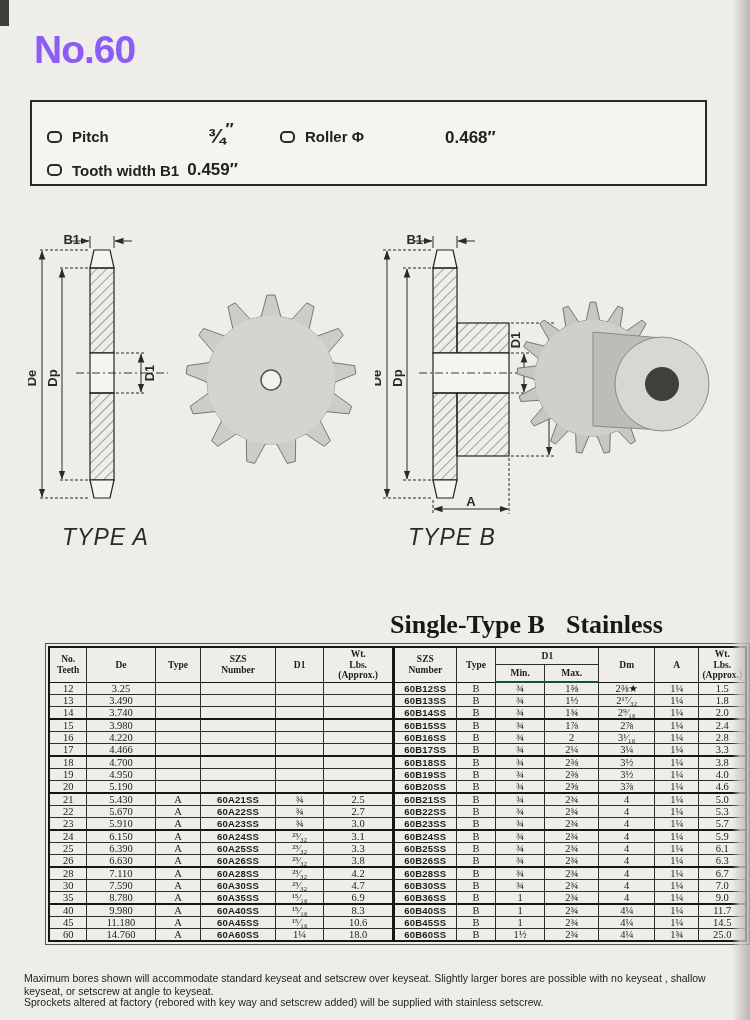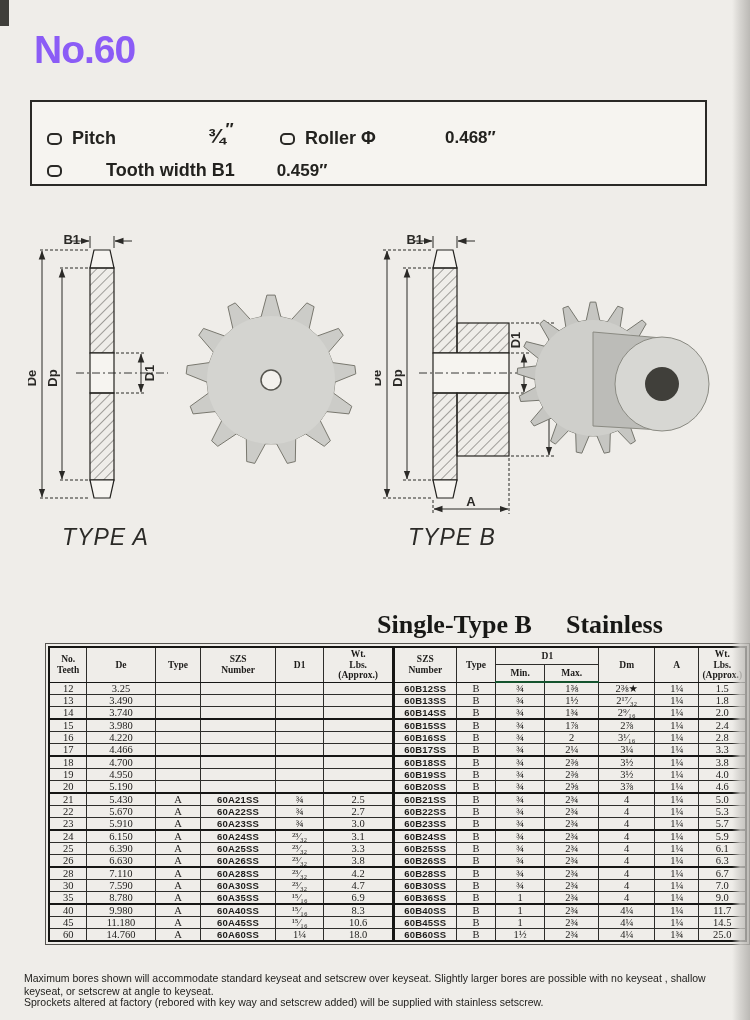--- a/index.html
+++ b/index.html
@@ -13,21 +13,21 @@
 
   
   .doc-number { position:absolute; left:34px; top:28px; font-size:39px; font-weight:900; letter-spacing:-1px; color:#8b5cf6; }
   .page-title { position:absolute; left:163px; top:28px; font-size:33px; font-weight:900; letter-spacing:0px; color:#262522; }
 
   
   .spec-box { position:absolute; left:30px; top:100px; width:677px; height:86px;
     border:2px solid #2a2926; background:#f6f4f0; }
   .spec-item { position:absolute; display:flex; align-items:center; }
   .bullet { display:inline-block; width:15px; height:12px; border:2px solid #2a2926; border-radius:5px; background:transparent; margin-right:10px; flex:none; }
-  .spec-label { font-size:18px; font-weight:700; color:#23221f; }
+  .spec-label { font-size:15px; font-weight:700; color:#23221f; }
   .spec-value { font-size:17px; font-weight:700; color:#23221f; }
   .frac-big { font-size:21px; font-weight:700; }
 
   
   .diagram { position:absolute; }
   .type-caption { position:absolute; font-style:italic; font-weight:400; font-size:23px; color:#2b2a27; letter-spacing:1px; }
 
   
   .tbl-title { position:absolute; font-family:"Liberation Serif", serif; font-weight:900; font-size:26px; color:#181816; }
 
@@ -68,21 +68,21 @@
       <span class="spec-value frac-big">¾</span>
         <span class="spec-value" style="position:relative; top:-6px;">″</span>
     </div>
     <div class="spec-item" style="left:248px; top:26px;">
       <span class="bullet"></span>
       <span class="spec-label">Roller Φ</span>
     </div>
     <div class="spec-item" style="left:413px; top:26px;">
       <span class="spec-value">0.468″</span>
     </div>
-    <div class="spec-item" style="left:15px; top:58px;gap:34px;">
+    <div class="spec-item" style="left:15px; top:58px;">
       <span class="bullet"></span>
       <span class="spec-label">Tooth width B1</span>
       <span class="spec-value" style="margin-left:8px;">0.459″</span>
     </div>
   </div>
 
   <svg class="diagram" style="left:28px; top:228px;" width="345" height="290" viewBox="0 0 345 290">
     <defs>
       <pattern id="hatchA" patternUnits="userSpaceOnUse" width="7" height="7" patternTransform="rotate(45)">
         <line x1="0" y1="0" x2="0" y2="7" stroke="#5b5a55" stroke-width="1.1"></line>
@@ -185,21 +185,21 @@
     <g>
       <polygon fill="#c6c6c2" stroke="#76766e" stroke-width="1" points="211.2,92.4 215.2,74.1 220.8,74.1 224.8,92.4 232.4,93.8 242.8,78.2 248.1,80.2 245.2,98.8 251.7,102.8 267.1,92.0 271.2,95.8 261.9,112.0 266.5,118.2 284.7,113.6 287.2,118.7 272.6,130.5 274.7,137.9 293.4,140.2 293.9,145.8 276.0,151.5 275.3,159.2 291.8,168.1 290.3,173.5 271.5,172.3 268.1,179.2 280.3,193.5 276.9,198.0 259.8,190.2 254.1,195.4 260.4,213.1 255.6,216.1 242.5,202.6 235.3,205.4 234.7,224.1 229.2,225.2 221.9,207.9 214.1,207.9 206.8,225.2 201.3,224.1 200.7,205.4 193.5,202.6 180.4,216.1 175.6,213.1 181.9,195.4 176.2,190.2 159.1,198.0 155.7,193.5 167.9,179.2 164.5,172.3 145.7,173.5 144.2,168.1 160.7,159.2 160.0,151.5 142.1,145.8 142.6,140.2 161.3,137.9 163.4,130.5 148.8,118.7 151.3,113.6 169.5,118.2 174.1,112.0 164.8,95.8 168.9,92.0 184.3,102.8 190.8,98.8 187.9,80.2 193.2,78.2 203.6,93.8"></polygon>
       <circle cx="218" cy="150" r="58" fill="#cfcfcb"></circle>
       <path d="M218,104 L287,110 L287,202 L218,198 Z" fill="#bcbcb8" stroke="#8a8a82" stroke-width="1"></path>
       <circle cx="287" cy="156" r="47" fill="#d7d7d3" stroke="#8a8a82" stroke-width="1"></circle>
       <circle cx="287" cy="156" r="17" fill="#403f3a"></circle>
     </g>
   </svg>
   <div class="type-caption" style="left:408px; top:524px;">TYPE B</div>
 
-  <div class="tbl-title" style="left:377px; top:610px;text-align:right;">Single-Type B</div>
+  <div class="tbl-title" style="left:390px; top:610px;text-align:right;">Single-Type B</div>
   <div class="tbl-title" style="left:566px; top:610px;">Stainless</div>
 
   <div class="table-outer">
     <table>
       <colgroup>
         <col style="width:38px">
           <col style="width:69px">
           <col style="width:46px">
           <col style="width:75px">
           <col style="width:49px">

